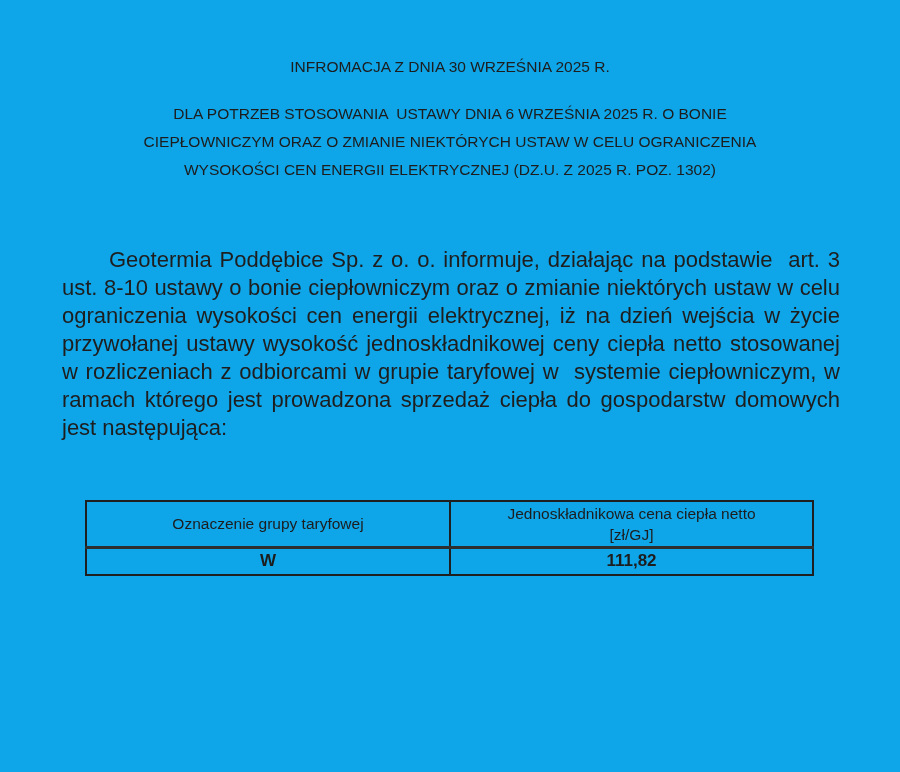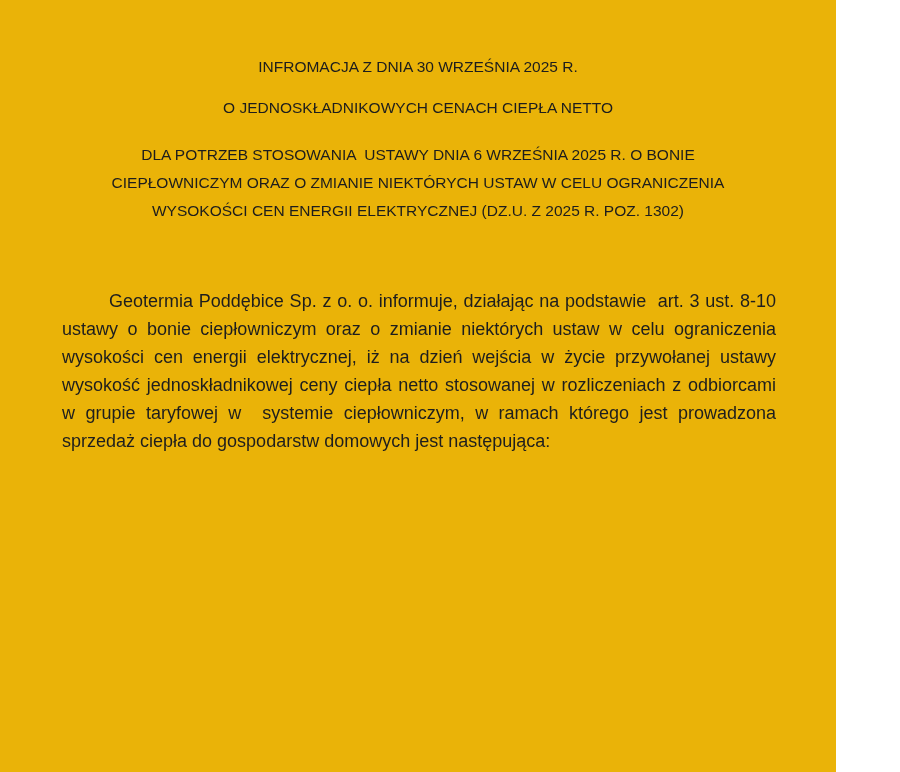--- a/index.html
+++ b/index.html
@@ -1,42 +1,42 @@
 <!DOCTYPE html>
 <html><head>
 <meta charset="utf-8">
 <style>
   * { margin: 0; padding: 0; box-sizing: border-box; }
   html, body { background: #ffffff; }
   .doc {
     position: relative;
-    width: 836px;
+    width: 900px;
     height: 772px;
-    background: #eab308;
+    background: #0ea5e9;
     color: #1d1d1d;
     font-family: "Liberation Sans", "DejaVu Sans", sans-serif;
     overflow: hidden;
   }
   .headings {
     padding-top: 58px;
     text-align: center;
     font-size: 15.5px;
     line-height: 17px;
     color: #1d1d1d;
   }
   .heading-line1 { margin: 0 70px; }
   .heading-line2 { margin: 24px 70px 0 70px; }
   .heading-line3 {
     margin: 25px 110px 0 110px;
     line-height: 28px;
     white-space: pre-wrap;
   }
   .body-paragraph {
     margin: 62px 60px 0 62px;
-    font-size: 18px;
+    font-size: 22px;
     line-height: 28px;
     text-align: justify;
     text-indent: 47px;
     color: #1e1e1e;
     white-space: pre-wrap;
   }
   .price-table {
     margin: 58px 0 0 85px;
     width: 727px;
     border-collapse: collapse;
@@ -62,20 +62,36 @@
   .col-price { width: 363px; }
   .hdr-sub { display: block; }
 </style>
 </head>
 <body>
 
 <div class="doc">
 
   <div class="headings">
     <div class="heading-line1">INFROMACJA Z DNIA 30 WRZEŚNIA 2025 R.</div>
-    <div class="heading-line2">O JEDNOSKŁADNIKOWYCH CENACH CIEPŁA NETTO</div>
     <div class="heading-line3">DLA POTRZEB STOSOWANIA  USTAWY DNIA 6 WRZEŚNIA 2025 R. O BONIE CIEPŁOWNICZYM ORAZ O ZMIANIE NIEKTÓRYCH USTAW W CELU OGRANICZENIA WYSOKOŚCI CEN ENERGII ELEKTRYCZNEJ (DZ.U. Z 2025 R. POZ. 1302)</div>
   </div>
 
   <p class="body-paragraph">Geotermia Poddębice Sp. z o. o. informuje, działając na podstawie  art. 3 ust. 8-10 ustawy o bonie ciepłowniczym oraz o zmianie niektórych ustaw w celu ograniczenia wysokości cen energii elektrycznej, iż na dzień wejścia w życie przywołanej ustawy wysokość jednoskładnikowej ceny ciepła netto stosowanej w rozliczeniach z odbiorcami w grupie taryfowej w  systemie ciepłowniczym, w ramach którego jest prowadzona sprzedaż ciepła do gospodarstw domowych jest następująca:</p>
 
+  <table class="price-table">
+    <thead>
+      <tr>
+        <th class="col-group">Oznaczenie grupy taryfowej</th>
+        <th class="col-price">
+          <span class="hdr-sub">Jednoskładnikowa cena ciepła netto</span>
+          <span class="hdr-sub">[zł/GJ]</span>
+        </th>
+      </tr>
+    </thead>
+    <tbody>
+      <tr>
+        <td>W</td>
+        <td>111,82</td>
+      </tr>
+    </tbody>
+  </table>
 
 </div>
 
 </body></html>

